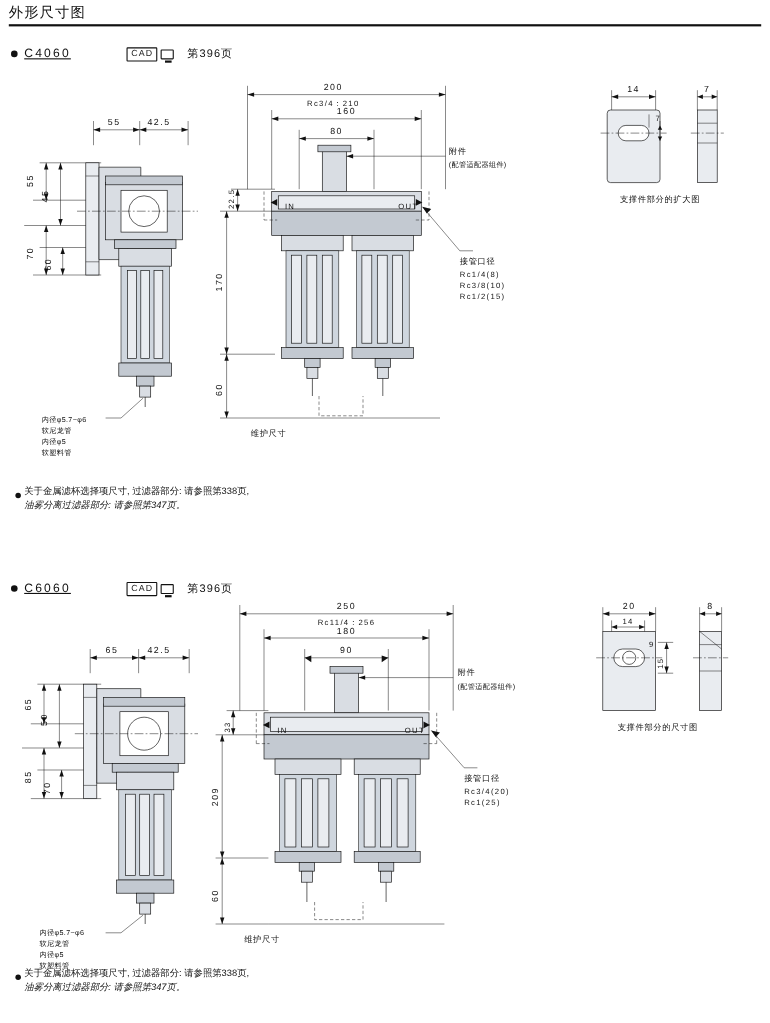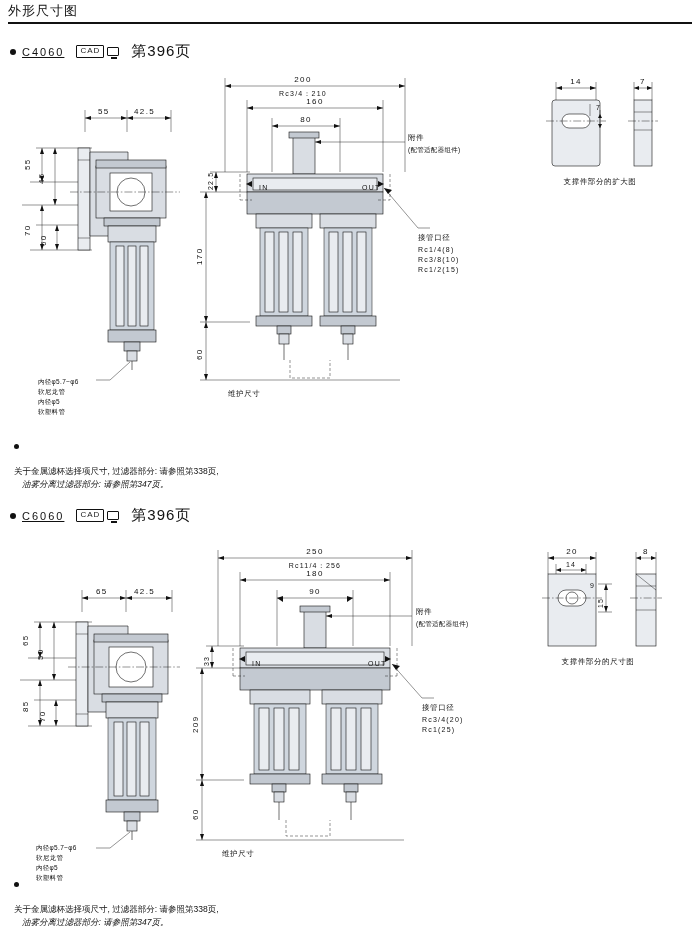--- a/index.html
+++ b/index.html
@@ -26,33 +26,34 @@
   .bullet { width:6px; height:6px; background:#111; border-radius:50%; display:inline-block; }
   .model-code { font-size:11px; letter-spacing:2px; color:#111;text-decoration:underline; }
   .cad-badge {
     display:inline-flex; align-items:center; gap:2px;
     margin-left:6px;
   }
   .cad-box {
     border:1.2px solid #111; font-size:8px; letter-spacing:1px;
     padding:0px 3px 1px 3px; line-height:10px; border-radius:1px;
     font-family:"Liberation Sans", sans-serif;
+    margin-left:39px;
   }
   .cad-stand {
     width:12px; height:9px; border:1.2px solid #111; border-radius:1px;
     position:relative; margin-left:1px;
   }
   .cad-stand:after {
     content:""; position:absolute; left:3px; top:9px; width:6px; height:2px; background:#111;
   }
-  .page-ref { font-size:15px; letter-spacing:1px; margin-left:6px; color:#111; }
+  .page-ref { font-size:10px; letter-spacing:1px; margin-left:6px; color:#111; }
 
   
   .notes { position:absolute; font-size:8.5px; line-height:13px; color:#111; }
-  .notes .n { display:flex; align-items:flex-start; gap:16px;flex-direction:column; }
+  .notes .n { display:flex; align-items:flex-end; gap:3px; }
   .notes .n .b { width:5px; height:5px; background:#111; border-radius:50%; margin-top:4px; flex:0 0 auto;}
   .notes .sub { padding-left:8px;font-style:italic; }
 
   
   svg.dwg { position:absolute; overflow:visible; }
   text { font-family:"Liberation Sans", sans-serif; fill:#111; }
   .dim  { font-size:8px; letter-spacing:1.4px; }
   .dimS { font-size:7px; letter-spacing:1.2px; }
   .lbl  { font-size:7.5px; letter-spacing:0.6px; }
   .lblS { font-size:6.5px; letter-spacing:0.3px; }
@@ -282,21 +283,21 @@
   </svg>
 
   <div class="notes" style="left:14px; top:440px; width:420px;">
     <div class="n">
         <span class="b"></span>
       <span>关于金属滤杯选择项尺寸, 过滤器部分: 请参照第338页,</span>
       </div>
     <div class="sub">油雾分离过滤器部分: 请参照第347页。</div>
   </div>
 
-  <div class="model-row" style="left:10px; top:506px;">
+  <div class="model-row" style="left:10px; top:528px;">
     <span class="bullet"></span>
     <span class="model-code">C6060</span>
     <span class="cad-badge">
       <span class="cad-box">CAD</span>
       <span class="cad-stand"></span>
     </span>
     <span class="page-ref">第396页</span>
   </div>
 
   <svg class="dwg" style="left:0px; top:528px; width:700px; height:350px;" viewBox="0 0 700 350">

